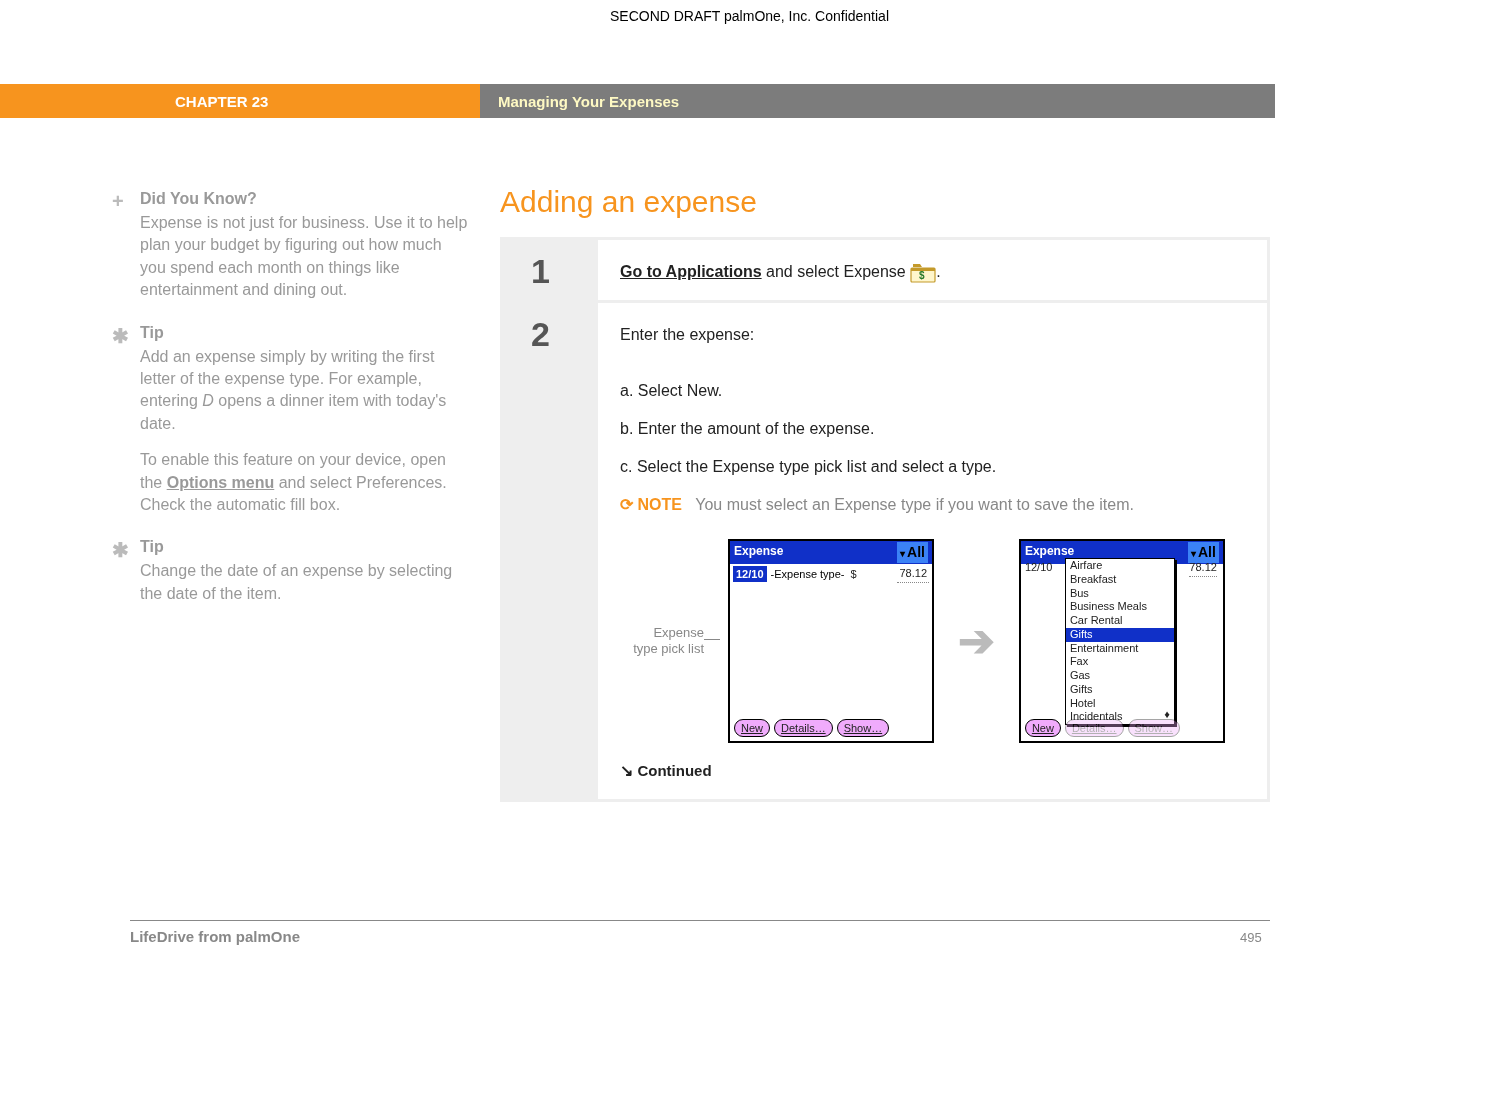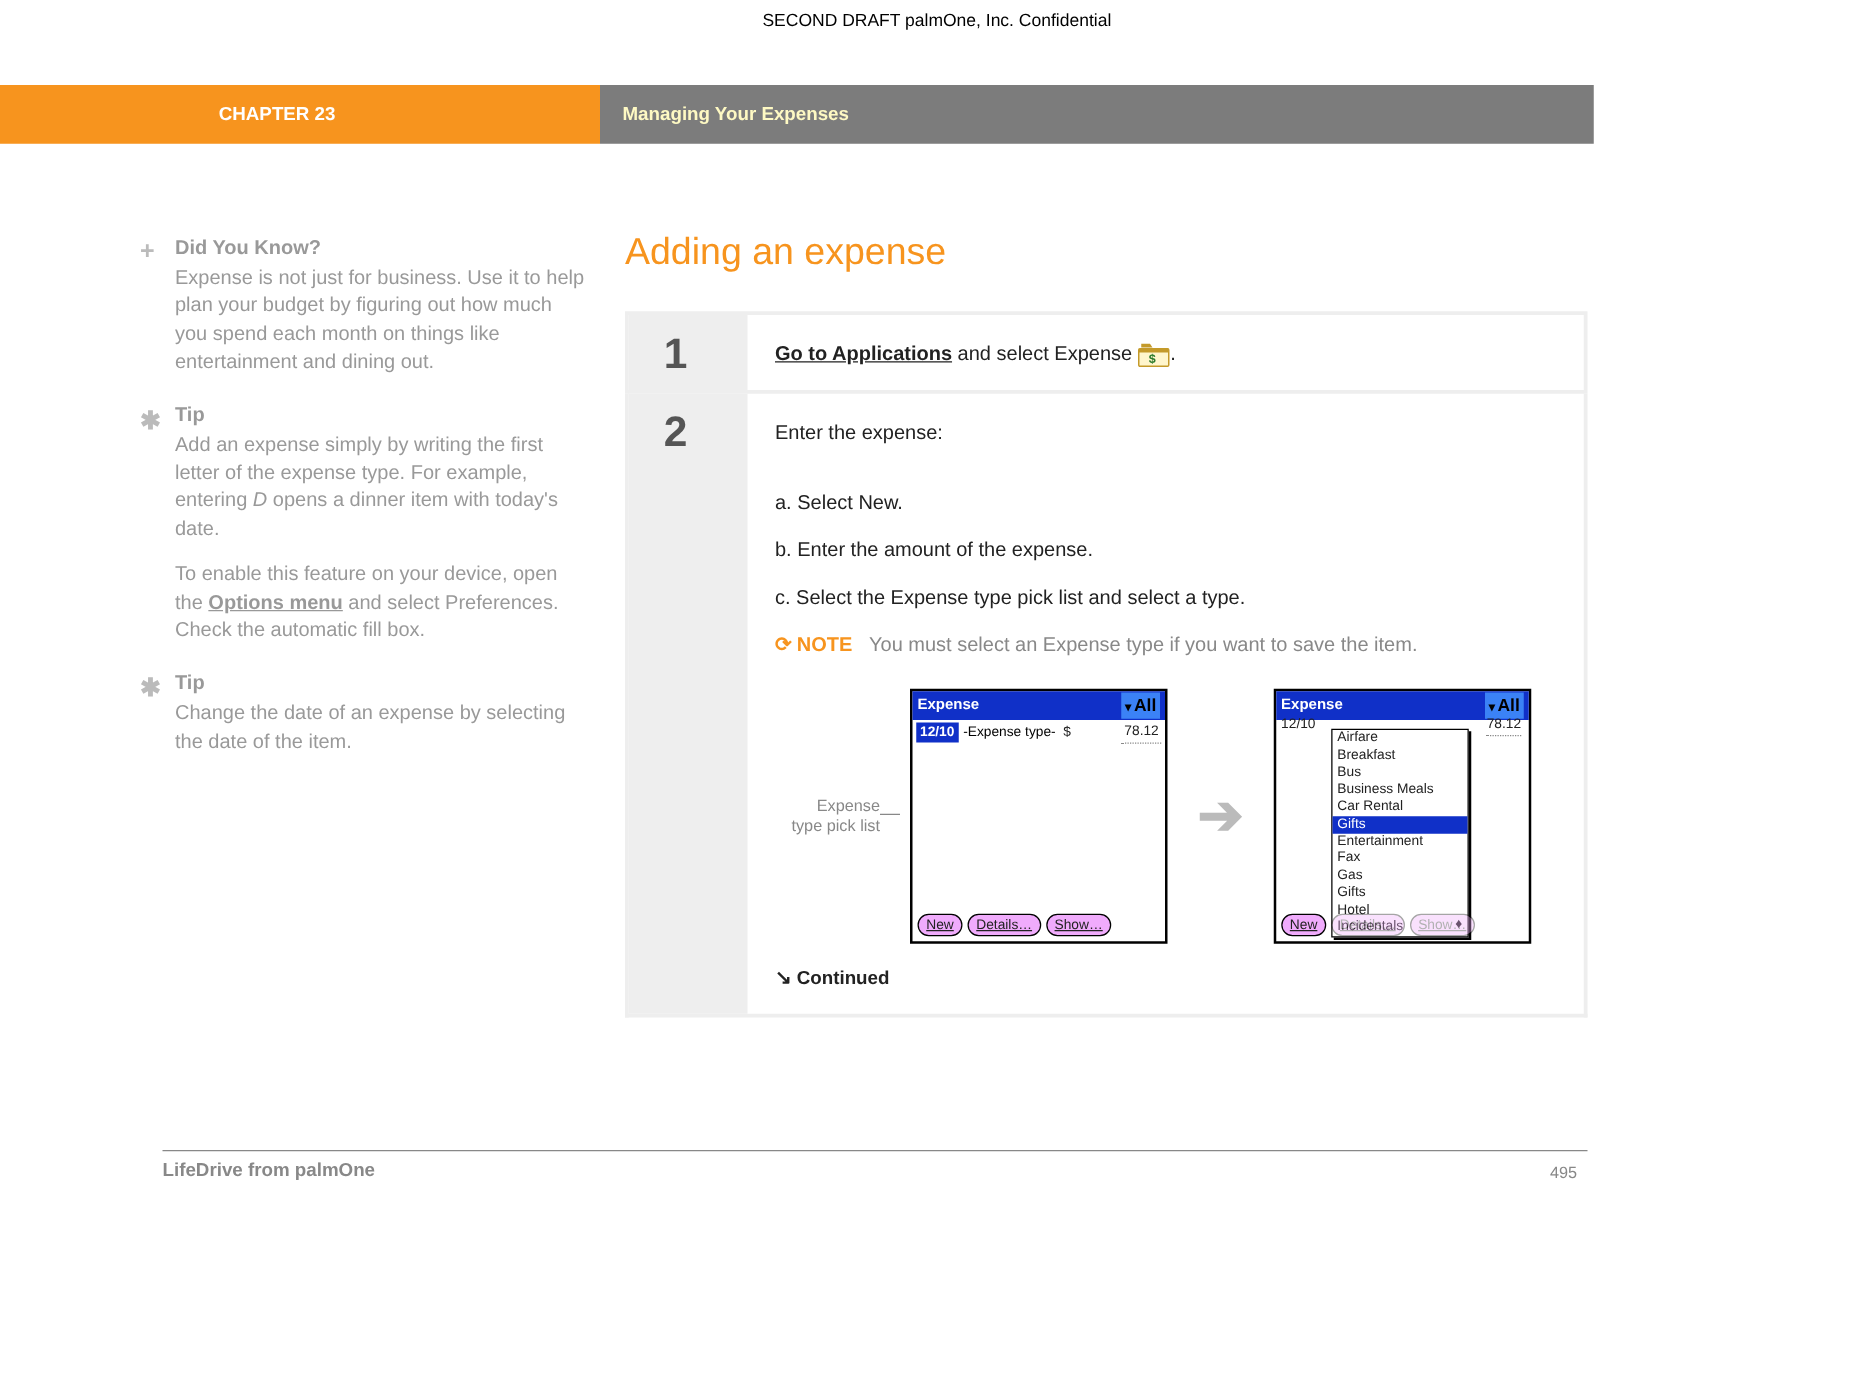--- a/index.html
+++ b/index.html
@@ -14,24 +14,24 @@
   .confidential {
     position: absolute;
     top: 8px;
     left: 0; right: 0;
     text-align: center;
     color: #000000;
     font-size: 14px;
   }
   .header-bar {
     position: absolute;
-    top: 68px;
+    top: 84px;
     left: 0;
     width: 1275px;
-    height: 47px;
+    height: 34px;
     display: flex;
   }
   .chapter-bar {
     background: #f7941e;
     color: #fff;
     font-weight: bold;
     font-size: 15px;
     display: flex;
     align-items: center;
     padding-left: 175px;
@@ -82,21 +82,21 @@
   .main {
     position: absolute;
     top: 185px;
     left: 500px;
     width: 770px;
   }
   .main-heading {
     color: #f7941e;
     font-size: 30px;
     font-weight: normal;
-    margin-bottom: 30px;
+    margin-bottom: 18px;
   }
   .step-row {
     display: flex;
     border: 3px solid #eee;
     border-top: none;
   }
   .step-row:first-of-type { border-top: 3px solid #eee; }
   .step-num-cell {
     background: #eee;
     width: 95px;
@@ -203,21 +203,21 @@
   .palm-btn {
     border: 1.5px solid #000;
     border-radius: 10px;
     padding: 0 6px;
     font-size: 11px;
     background: #f0abfc;
     text-decoration: underline;
   }
   .palm-dropdown {
     position: absolute;
-    top: 30px;
+    top: 17px;
     left: 44px;
     width: 110px;
     border: 1.5px solid #000;
     background: #fff;
     box-shadow: 2px 2px 0 #000;
     font-size: 11px;
   }
   .palm-dropdown div { padding: 0 4px; line-height: 1.25; }
   .palm-dropdown .sel { background: #1030c8; color: #fff; }
   .palm-amt2 { position: absolute; top: 18px; right: 6px; font-size: 11px; border-bottom: 1px dotted #888;}

